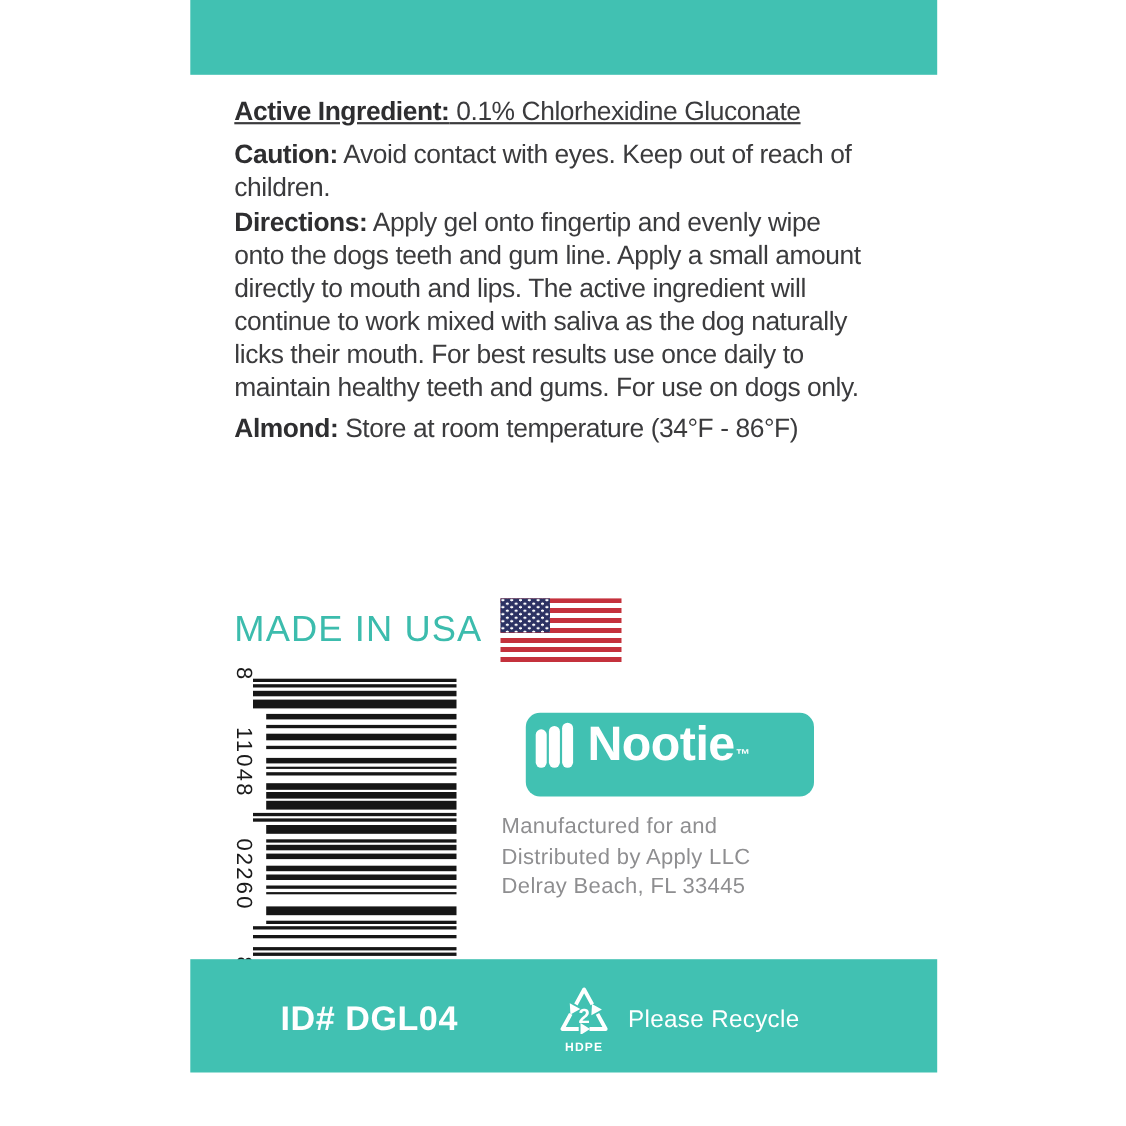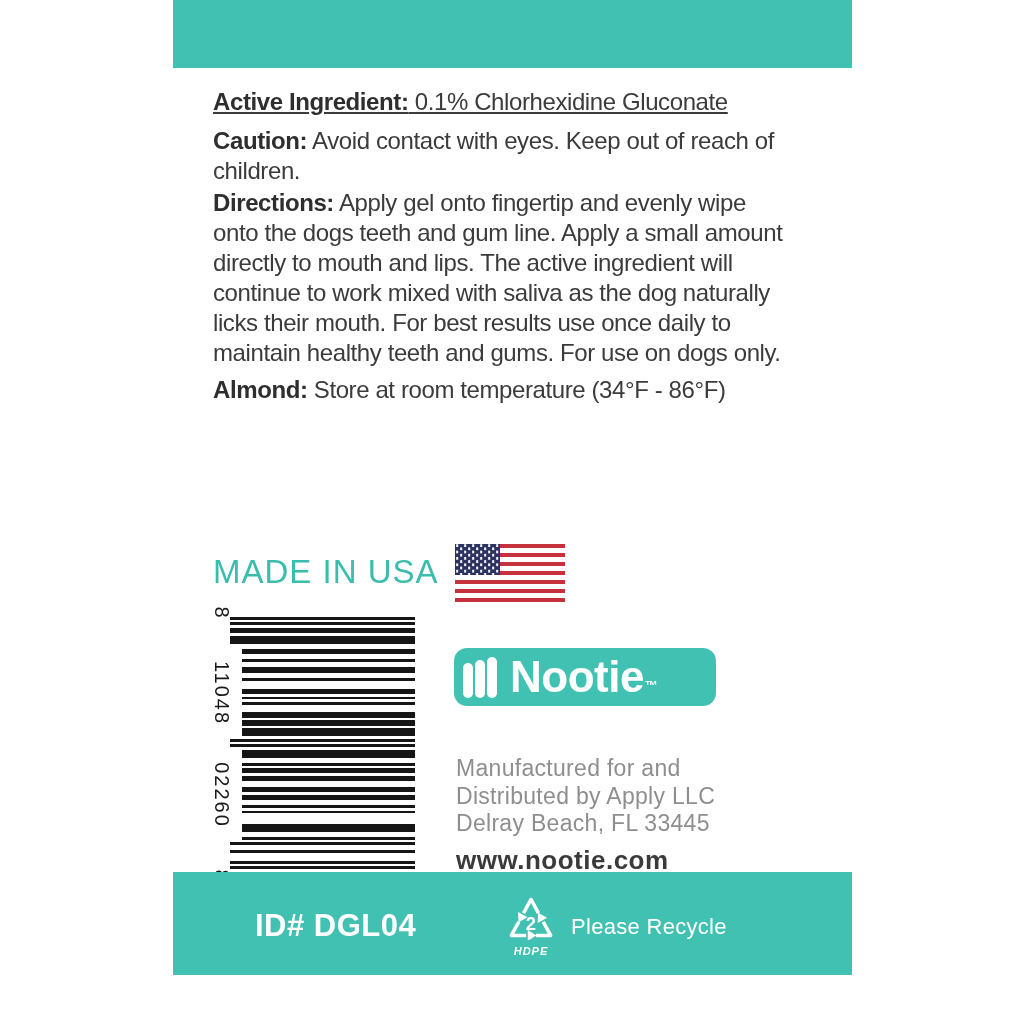--- a/index.html
+++ b/index.html
@@ -29,41 +29,41 @@
                          radial-gradient(circle,#ffffff 1.05px,rgba(255,255,255,0) 1.3px);
         background-size:8px 6.4px,8px 6.4px;background-position:2.2px 1.6px,6.2px 4.8px;}
 
   
   .barcode{position:absolute;left:230px;top:617px;width:185px;height:252px;}
   .bc-bar{position:absolute;right:0;background:#161616;}
   .bc-digit{position:absolute;transform:translate(-50%,-50%) rotate(90deg);
             font-size:20px;letter-spacing:2px;color:#1A1A1A;white-space:nowrap;}
 
   
-  .logo{position:absolute;left:454px;top:648px;width:262px;height:58px;background:#41C1B2;
+  .logo{position:absolute;left:478px;top:648px;width:262px;height:76px;background:#41C1B2;
         border-radius:13px;}
   .logo-bar{position:absolute;background:#ffffff;width:10px;border-radius:5px;}
   .logo-bar.b1{left:9px;top:15px;height:35px;}
   .logo-bar.b2{left:21px;top:12px;height:38px;}
   .logo-bar.b3{left:33px;top:9px;height:41px;}
   .logo-name{position:absolute;left:56px;top:0;height:58px;line-height:58px;
              font-size:44px;font-weight:700;color:#ffffff;letter-spacing:-0.5px;}
   .logo-tm{font-size:13px;font-weight:700;vertical-align:top;position:relative;top:9px;left:1px;}
 
   
-  .mfr{position:absolute;left:456px;top:755px;color:#8E8E90;font-size:23px;
+  .mfr{position:absolute;left:456px;top:738px;color:#8E8E90;font-size:20px;
        line-height:27.5px;letter-spacing:0.3px;}
   .website{position:absolute;left:456px;top:845px;color:#3A3A3C;font-size:26px;
            font-weight:700;letter-spacing:0.5px;}
 
   
   .footer-id{position:absolute;left:82px;top:36px;color:#ffffff;font-size:31px;
              font-weight:600;letter-spacing:0.5px;}
   .recycle-wrap{position:absolute;left:332px;top:24px;width:52px;text-align:center;}
-  .recycle-material{color:#ffffff;font-size:11px;font-weight:700;letter-spacing:1px;margin-top:1px;font-style:italic;}
+  .recycle-material{color:#ffffff;font-size:11px;font-weight:700;letter-spacing:1px;margin-top:1px;}
   .footer-recycle-text{position:absolute;left:398px;top:42px;color:#ffffff;font-size:22px;
                        letter-spacing:0.3px;}
 </style>
 </head>
 <body>
 
 <div class="page">
 
   <div class="band band-top"></div>
 
@@ -131,21 +131,20 @@
     <div class="logo-bar b3"></div>
     <div class="logo-name"><span>Nootie</span><span class="logo-tm">™</span></div>
   </div>
 
   <div class="mfr">
     <div>Manufactured for and</div>
     <div>Distributed by Apply LLC</div>
     <div>Delray Beach, FL 33445</div>
   </div>
 
-  <div class="website">www.nootie.com</div>
 
   <div class="band band-bottom">
     <div class="footer-id">ID# DGL04</div>
     <div class="recycle-wrap">
       <svg width="48" height="44" viewBox="0 0 44 40">
         <path d="M22,3 L4,36 L40,36 Z" fill="none" stroke="#ffffff" stroke-width="3.2" stroke-linejoin="round" stroke-dasharray="14.3 9 27.8 9 27.8 9"></path>
         <polygon points="-3,-5 5,0 -3,5" fill="#ffffff" transform="translate(13,19.5) rotate(118.6)"></polygon>
         <polygon points="-3,-5 5,0 -3,5" fill="#ffffff" transform="translate(22,36) rotate(0)"></polygon>
         <polygon points="-3,-5 5,0 -3,5" fill="#ffffff" transform="translate(31,19.5) rotate(241.4)"></polygon>
         <text x="22" y="31" text-anchor="middle" fill="#ffffff" font-size="17" font-weight="bold" font-family="Liberation Sans, sans-serif">2</text>

